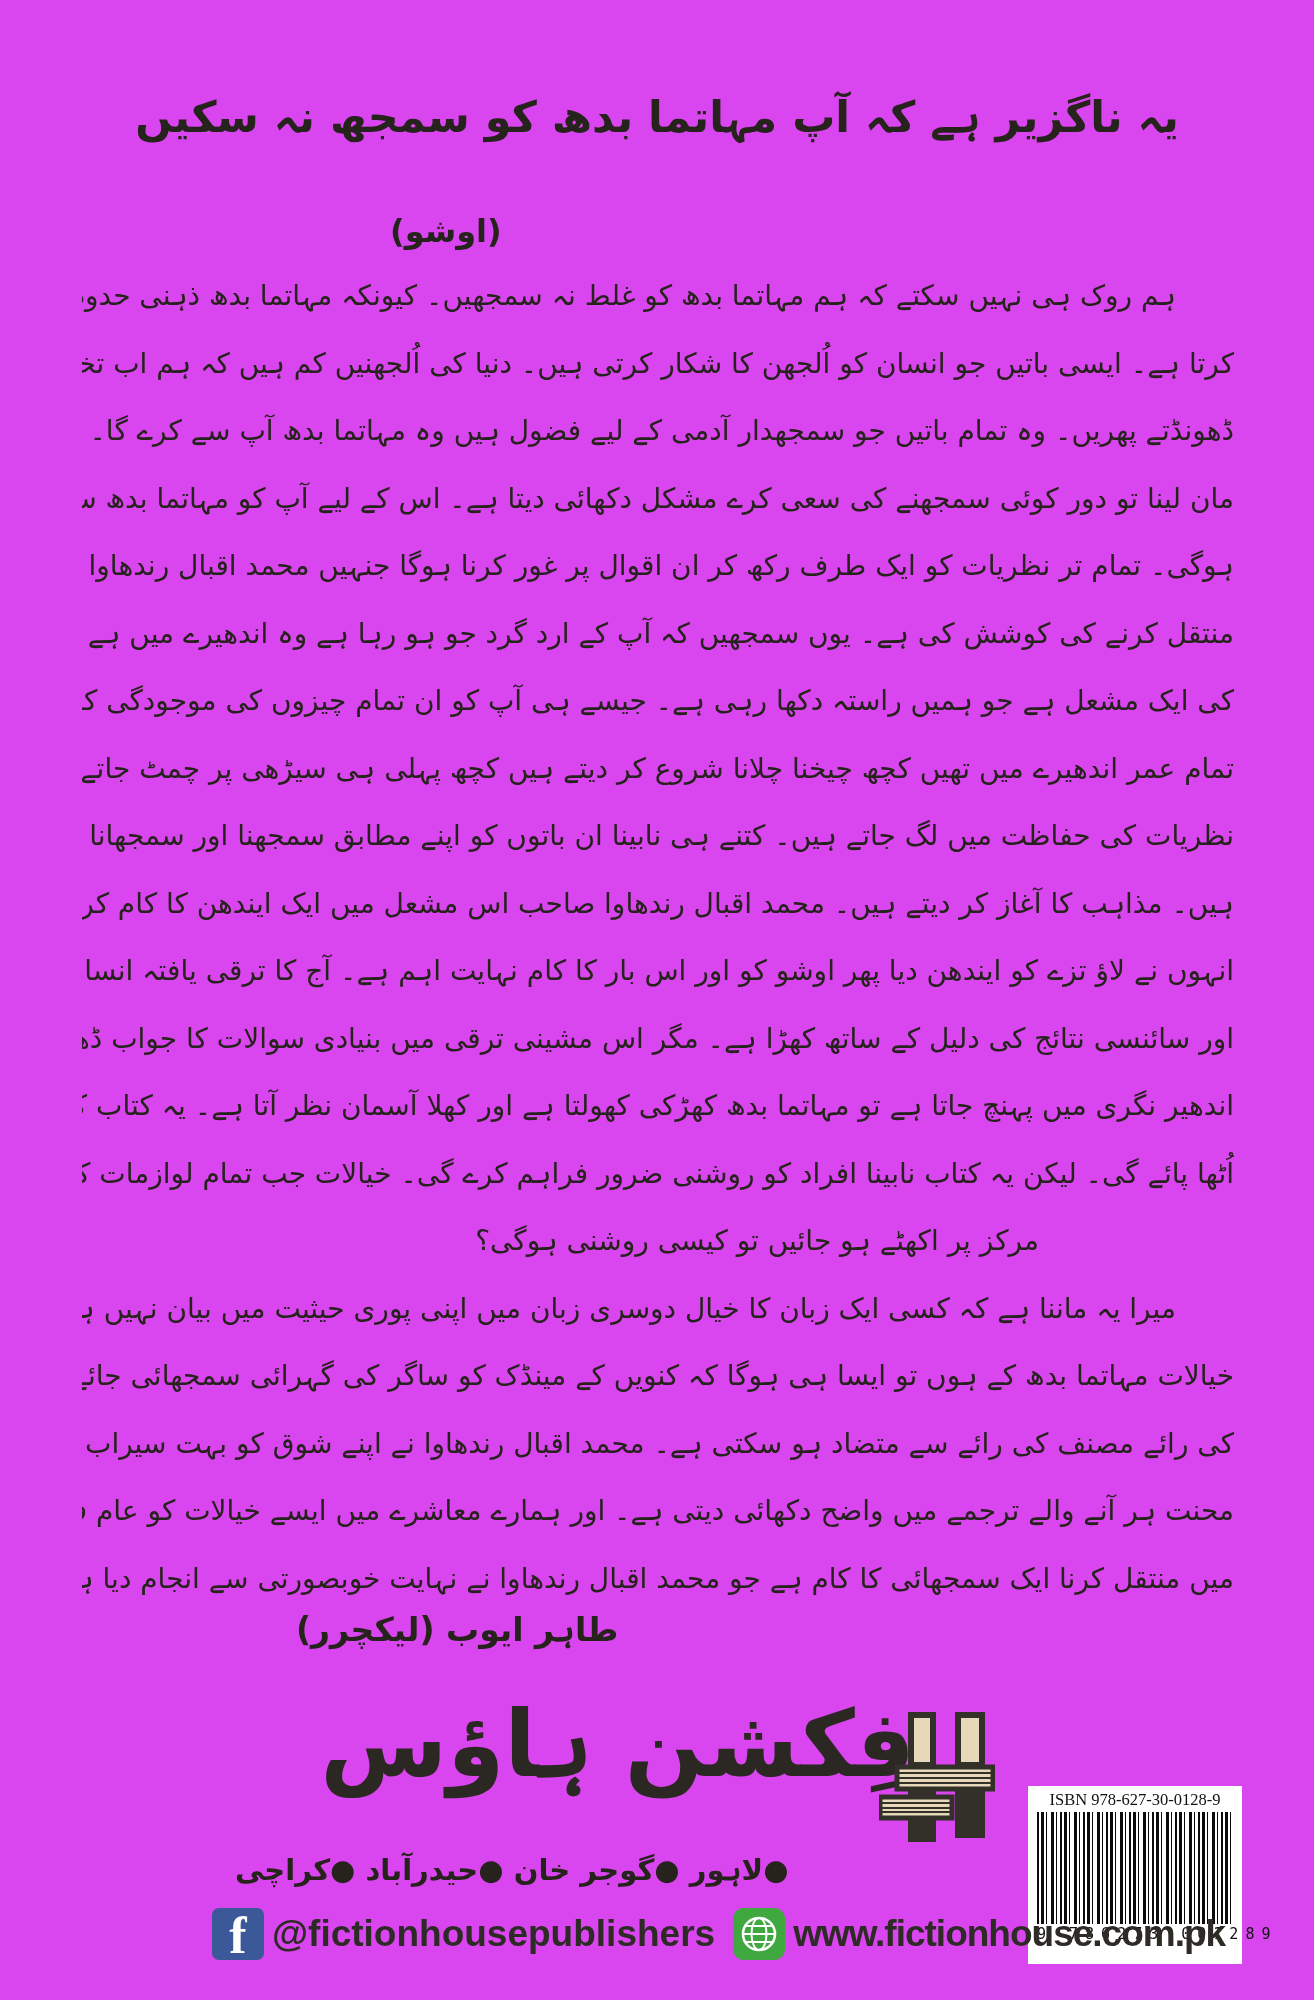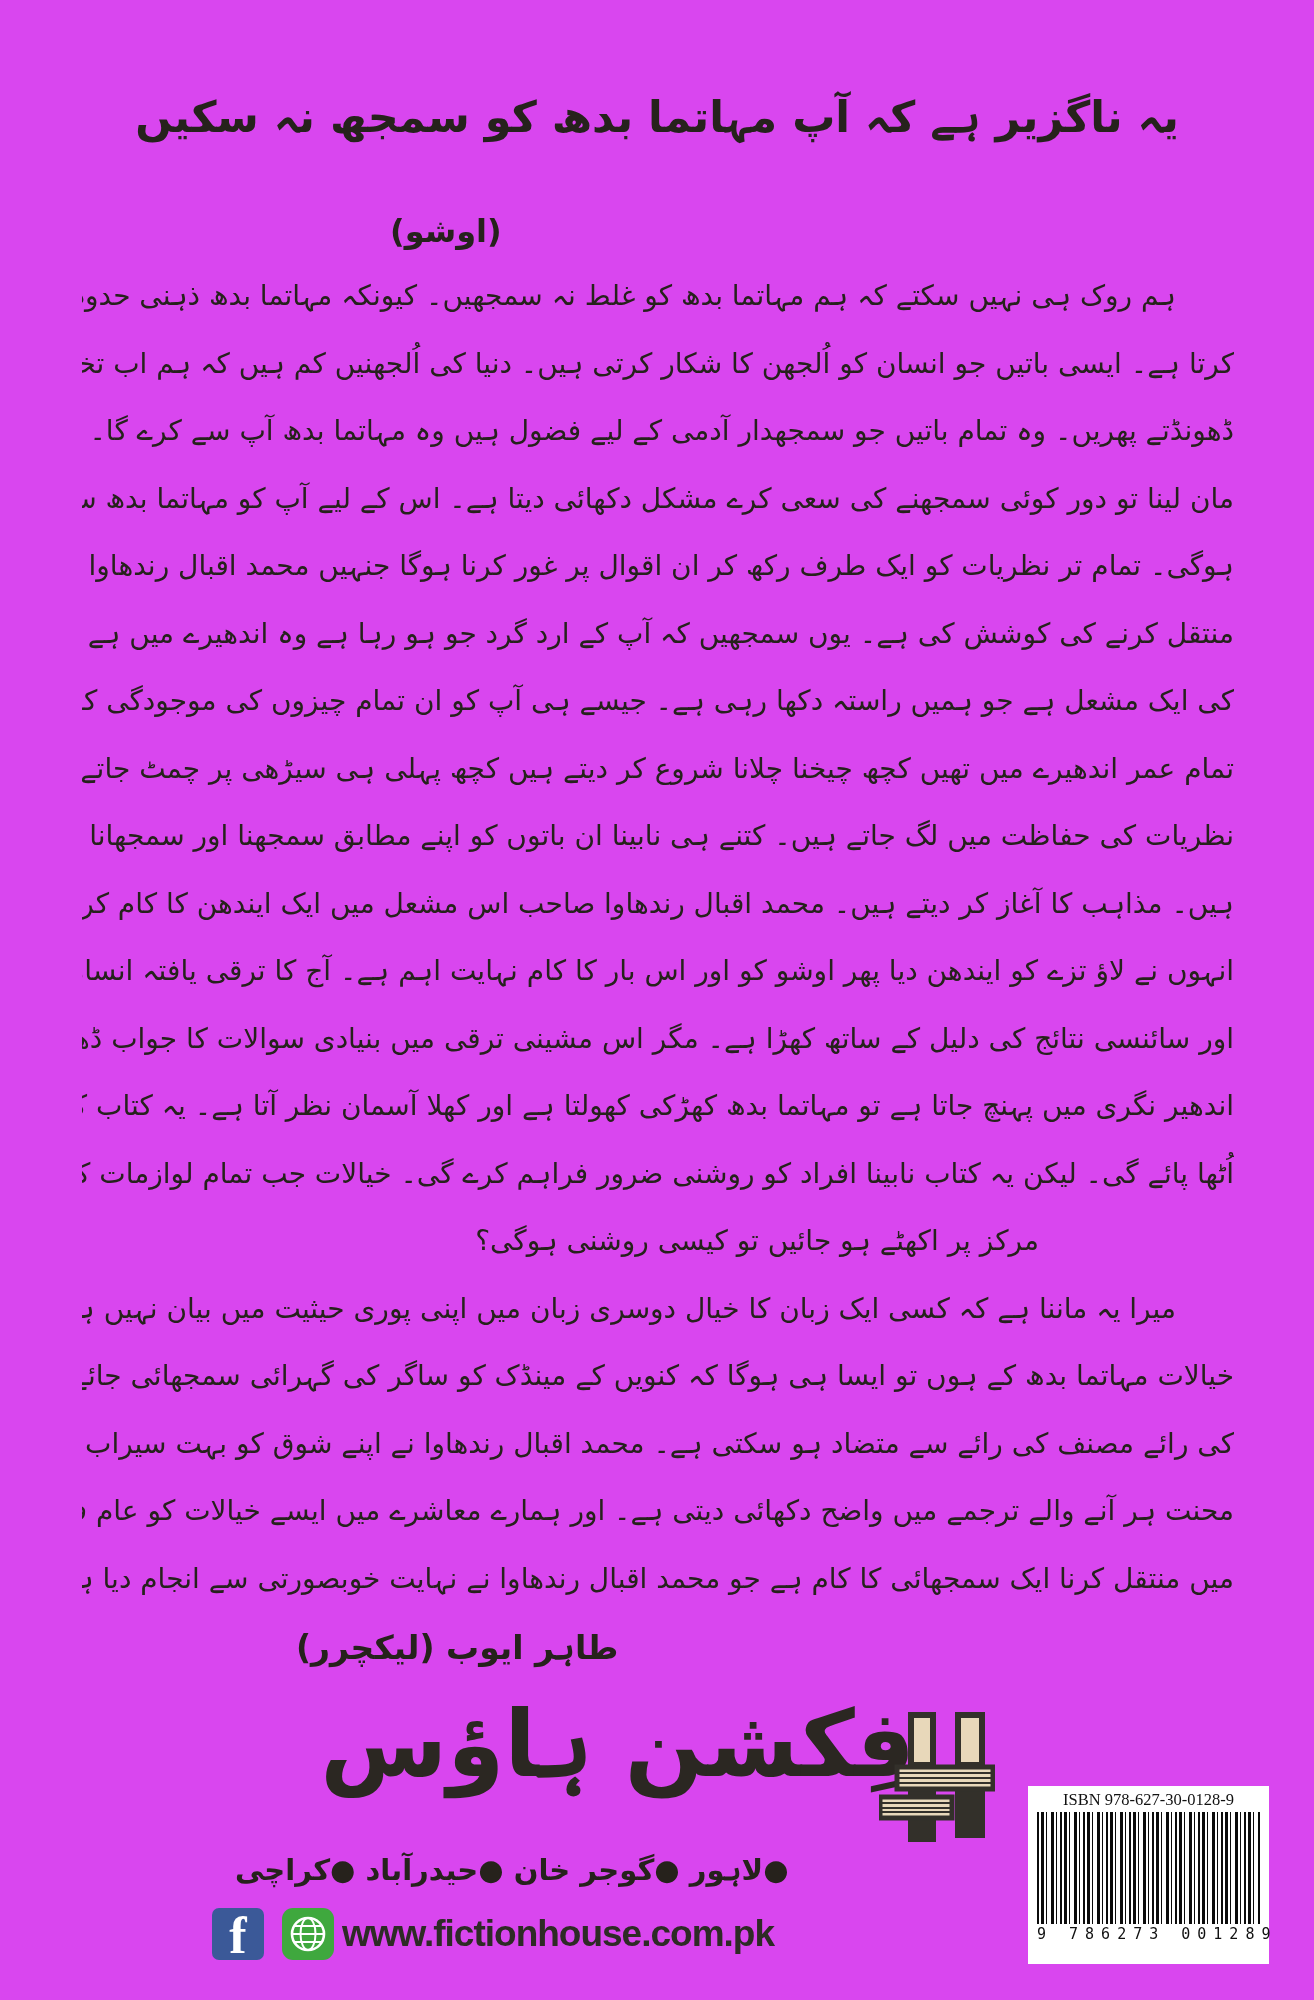--- a/index.html
+++ b/index.html
@@ -24,36 +24,36 @@
   }
   .body-text .line {
     height:67.5px; white-space:nowrap;
     text-align:justify; text-align-last:justify;
     overflow:hidden;
   }
   .body-text .line.no-justify { text-align-last:right; }
   .body-text .line.indent { padding-right:58px; }
   .signature {
     position:absolute; top:1610px; left:296px;
-    direction:rtl; font-size:33px; font-weight:bold;margin-top:18px;
+    direction:rtl; font-size:33px; font-weight:bold;
   }
   .publisher-name {
     position:absolute; top:1694px; left:195px; width:720px;
     text-align:right; direction:rtl;
     font-size:92px; font-weight:bold; line-height:1.1;
     letter-spacing:-2px; color:#2b2722;
   }
   .monogram { position:absolute; left:879px; top:1711px; }
   .cities {
     position:absolute; top:1853px; left:235px; width:720px;
     text-align:left; direction:rtl;
     font-size:29px; font-weight:bold;
   }
   .isbn-box {
-    position:absolute; left:1028px; top:1786px; width:241px; height:178px;
+    position:absolute; left:1028px; top:1786px; width:214px; height:178px;
     background:#ffffff; box-sizing:border-box; padding:4px 9px 5px;
     text-align:center;
   }
   .isbn-label {
     font-family:"Liberation Serif", serif; font-size:16.5px;
     color:#111; white-space:nowrap;
   }
   .barcode {
     height:112px; margin-top:2px;
     background:repeating-linear-gradient(90deg,
@@ -144,20 +144,21 @@
   <div class="cities">●لاہور ●گوجر خان ●حیدرآباد ●کراچی</div>
 
   <div class="isbn-box">
     <div class="isbn-label">ISBN 978-627-30-0128-9</div>
     <div class="barcode"></div>
     <div class="isbn-digits">9 786273 001289</div>
   </div>
 
   <div class="footer">
     <span class="fb-icon">f</span>
+    <span>@fictionhousepublishers</span>
     <span class="globe-icon">
       <svg width="52" height="52" viewBox="0 0 52 52" xmlns="http://www.w3.org/2000/svg">
         <rect width="52" height="52" rx="11" fill="#3fa83e"></rect>
         <circle cx="26" cy="26" r="16" fill="none" stroke="#ffffff" stroke-width="2.6"></circle>
         <ellipse cx="26" cy="26" rx="7.5" ry="16" fill="none" stroke="#ffffff" stroke-width="2"></ellipse>
         <line x1="10" y1="26" x2="42" y2="26" stroke="#ffffff" stroke-width="2"></line>
         <line x1="12" y1="18" x2="40" y2="18" stroke="#ffffff" stroke-width="2"></line>
         <line x1="12" y1="34" x2="40" y2="34" stroke="#ffffff" stroke-width="2"></line>
       </svg>
     </span>

